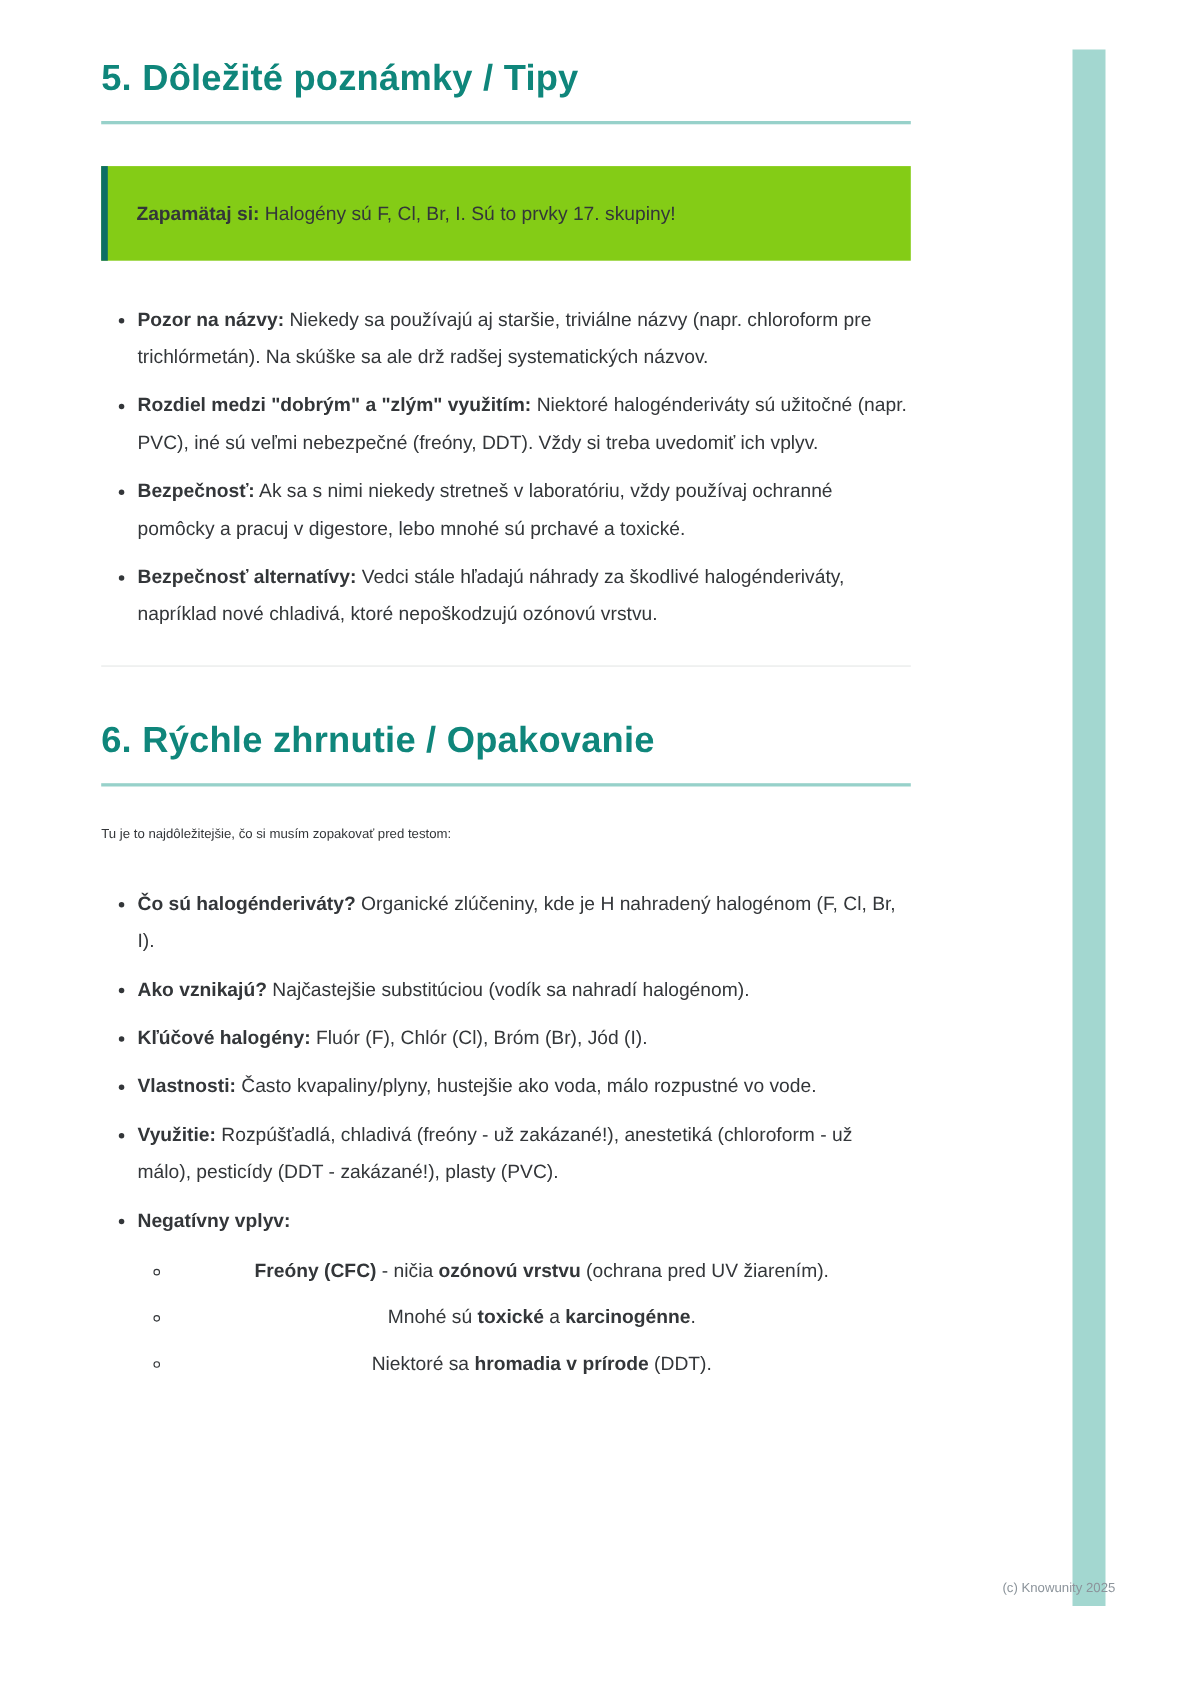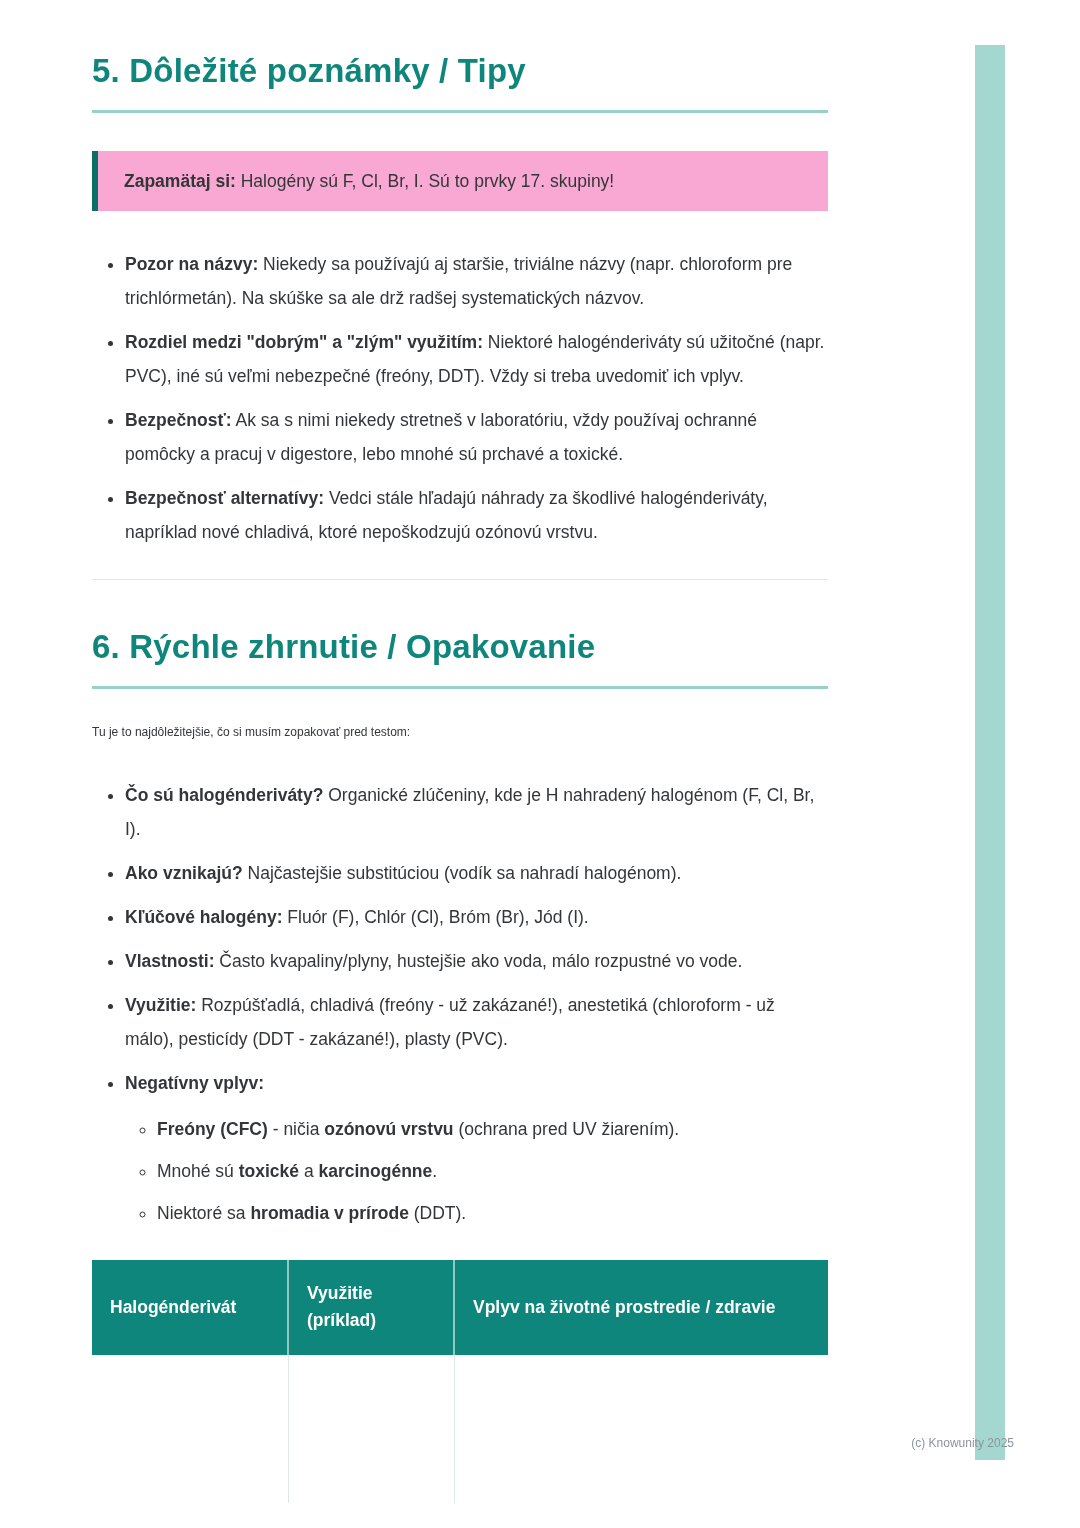--- a/index.html
+++ b/index.html
@@ -37,43 +37,44 @@
     letter-spacing: 0.2px;
     line-height: 1.15;
   }
   .title-underline {
     height: 3px;
     background: #97d1ca;
     margin-top: 20px;
   }
   .callout {
     margin-top: 38px;
-    background: #f9a8d4;
+    background: #84cc16;
     border-left: 6px solid #0c6e65;
-    padding: 17px 26px;
+    padding: 30px 26px;
   }
   .callout-text {
     margin: 0;
     font-size: 17.5px;
     line-height: 1.5;
   }
   ul.main-list {
     margin: 36px 0 0 0;
     padding-left: 33px;
     list-style-type: disc;
   }
   ul.main-list > li {
     font-size: 17.5px;
     line-height: 34px;
     margin-bottom: 10px;
   }
   ul.sub-list {
     margin: 12px 0 0 0;
     padding-left: 32px;
     list-style-type: circle;
+    text-align: center;
   }
   ul.sub-list > li {
     font-size: 17.5px;
     line-height: 34px;
     margin-bottom: 8px;
   }
   .divider {
     height: 1px;
     background: #e4e7e6;
     margin-top: 30px;
@@ -160,38 +161,17 @@
       <li>
         <span><strong>Negatívny vplyv:</strong></span>
         <ul class="sub-list">
           <li><strong>Freóny (CFC)</strong><span> - ničia </span><strong>ozónovú vrstvu</strong><span> (ochrana pred UV žiarením).</span></li>
           <li><span>Mnohé sú </span><strong>toxické</strong><span> a </span><strong>karcinogénne</strong><span>.</span></li>
           <li><span>Niektoré sa </span><strong>hromadia v prírode</strong><span> (DDT).</span></li>
         </ul>
       </li>
     </ul>
 
-    <table class="summary-table">
-      <colgroup>
-        <col class="col-1">
-        <col class="col-2">
-        <col class="col-3">
-      </colgroup>
-      <thead>
-        <tr>
-          <th>Halogénderivát</th>
-          <th>Využitie (príklad)</th>
-          <th>Vplyv na životné prostredie / zdravie</th>
-        </tr>
-      </thead>
-      <tbody>
-        <tr>
-          <td></td>
-          <td></td>
-          <td></td>
-        </tr>
-      </tbody>
-    </table>
   </section>
 
 </div>
 
 <div class="copyright">(c) Knowunity 2025</div>
 
 </body></html>

